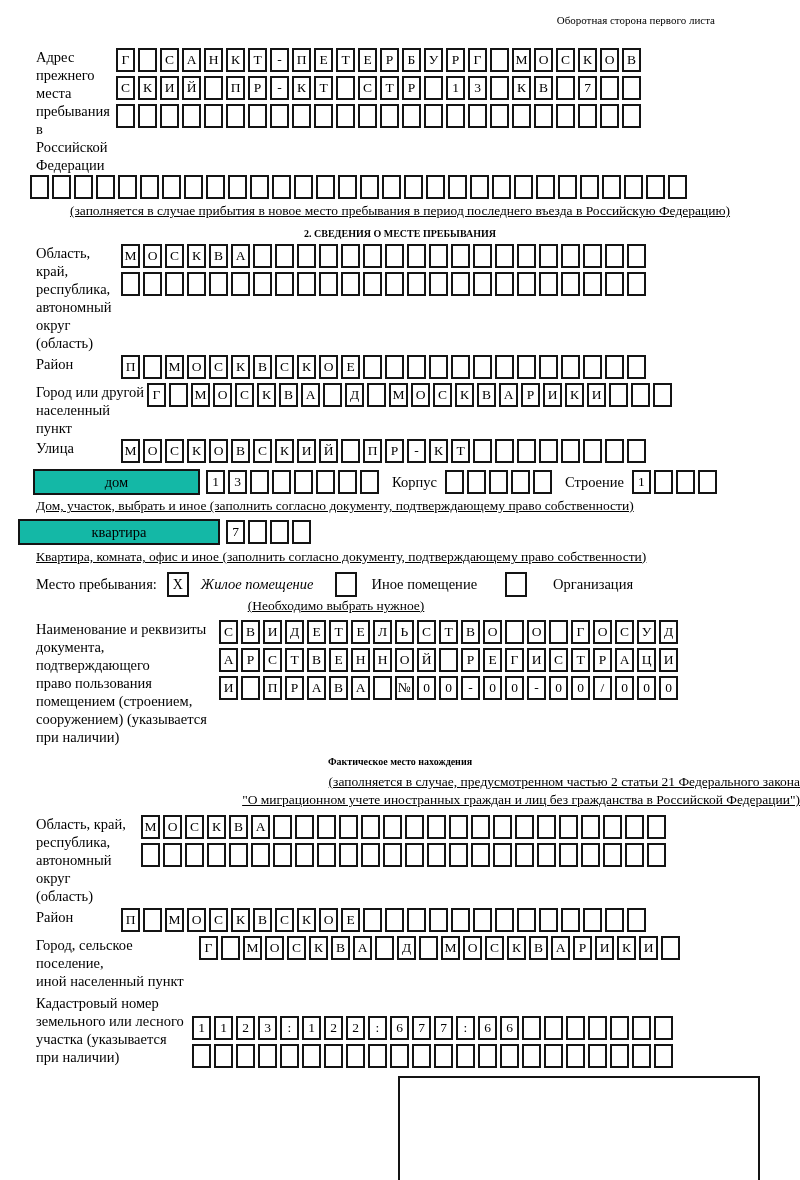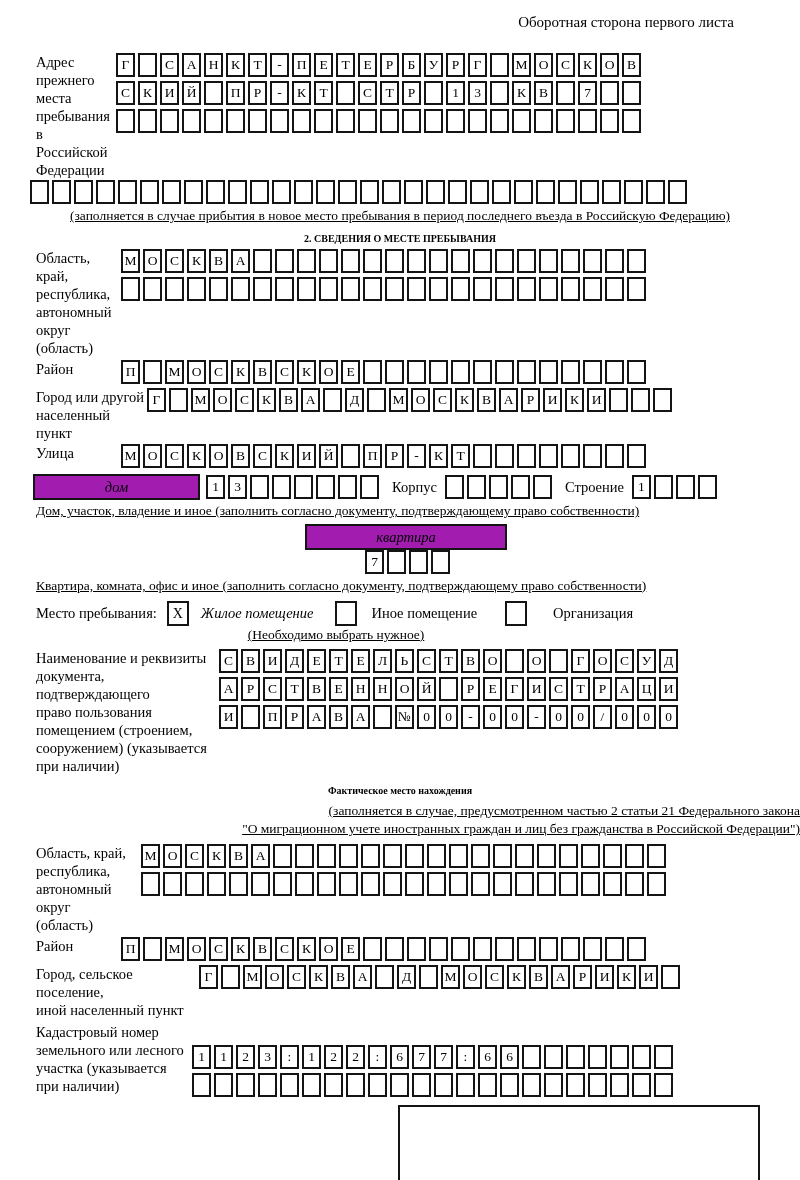--- a/index.html
+++ b/index.html
@@ -2,21 +2,21 @@
 <html><head>
 <meta charset="utf-8">
 <style>
   * { margin:0; padding:0; box-sizing:border-box; }
   html,body { background:#fff; }
   body {
     width:800px; height:1180px; margin:0 auto; position:relative;
     font-family:"Liberation Serif","DejaVu Serif",serif;
     color:#000; padding:14px 0 0 0; overflow:hidden;
   }
-  .side-note { text-align:right; padding-right:66px; font-size:15px; }
+  .side-note { text-align:right; padding-right:85px; font-size:11px; }
   .frow { display:flex; align-items:flex-start; }
   .label { font-size:14.5px; line-height:18px; white-space:pre-line; }
   .w140 { width:116px; padding-left:36px; }
   .w120 { width:121px; padding-left:36px; }
   .w147 { width:147px; padding-left:36px; }
   .w199 { width:199px; padding-left:36px; }
   .w219 { width:219px; padding-left:36px; }
   .w141 { width:141px; padding-left:36px; }
   .cells { display:flex; }
   .cellrows .cells { margin-bottom:4px; }
@@ -24,21 +24,21 @@
     width:19px; height:24px; border:2px solid #141414; margin-right:3px;
     display:flex; align-items:center; justify-content:center;
     font-size:13.5px; flex:0 0 auto; background:#fff;
   }
   .fullrow { margin-left:30px; margin-top:1px; }
   .note { font-size:13.5px; line-height:18px;text-decoration:underline; }
   .note-center { text-align:center; }
   .h-bold { font-weight:bold; font-size:10px; text-align:center; }
   .namedbox {
     border:2px solid #141414; height:26px; display:flex;
-    align-items:center; justify-content:center; font-size:14.5px; background:#a21caf;font-style:italic;
+    align-items:center; justify-content:center; font-size:14.5px; background:#14b8a6;
   }
   .dom-box { width:167px; margin-right:6px; }
   .kv-box  { width:202px; margin-right:6px; }
   .inline-lbl { font-size:14.5px; padding:4px 8px 0 10px; }
   .checkbox {
     width:22px; height:25px; border:2px solid #141414; display:flex;
     align-items:center; justify-content:center; font-size:14px; background:#fff;
   }
   .stay-row { display:flex; align-items:center; padding-left:36px; }
   .stay-row .opt-label { font-size:14.5px; }
@@ -347,23 +347,23 @@
       <span class="cell"></span>
     </div>
   <div class="inline-lbl" style="padding-top:0;">Строение</div>
   <div class="cells">
       <span class="cell">1</span>
       <span class="cell"></span>
       <span class="cell"></span>
       <span class="cell"></span>
     </div>
 </div>
-<div class="note" style="padding-left:36px; margin-top:2px;">Дом, участок, владение и иное (заполнить согласно документу, подтверждающему право собственности)</div>
-
-<div class="frow" style="margin-top:4px; padding-left:18px; align-items:center;flex-direction:column;">
+<div class="note" style="padding-left:36px; margin-top:2px;">Дом, участок, выбрать и иное (заполнить согласно документу, подтверждающему право собственности)</div>
+
+<div class="frow" style="margin-top:4px; padding-left:18px; align-items:center;">
   <div class="namedbox kv-box">квартира</div>
   <div class="cells">
       <span class="cell">7</span>
       <span class="cell"></span>
       <span class="cell"></span>
       <span class="cell"></span>
     </div>
 </div>
 <div class="note" style="padding-left:36px; margin-top:3px;">Квартира, комната, офис и иное (заполнить согласно документу, подтверждающему право собственности)</div>
 

